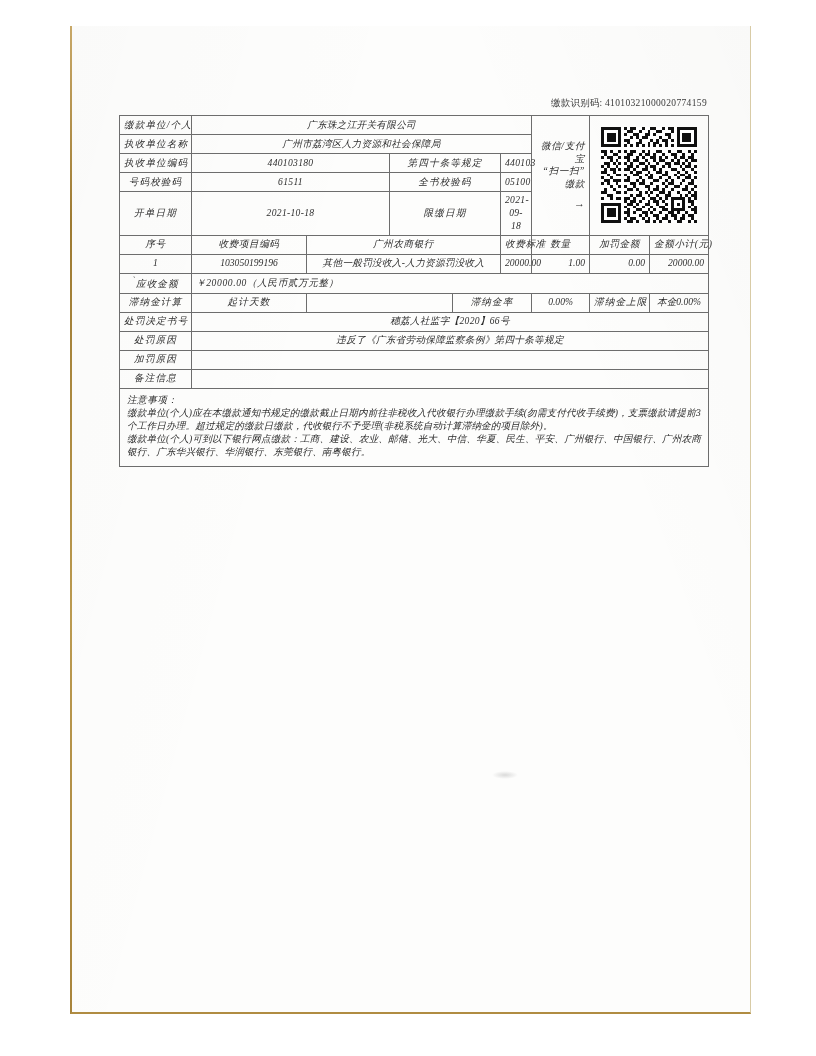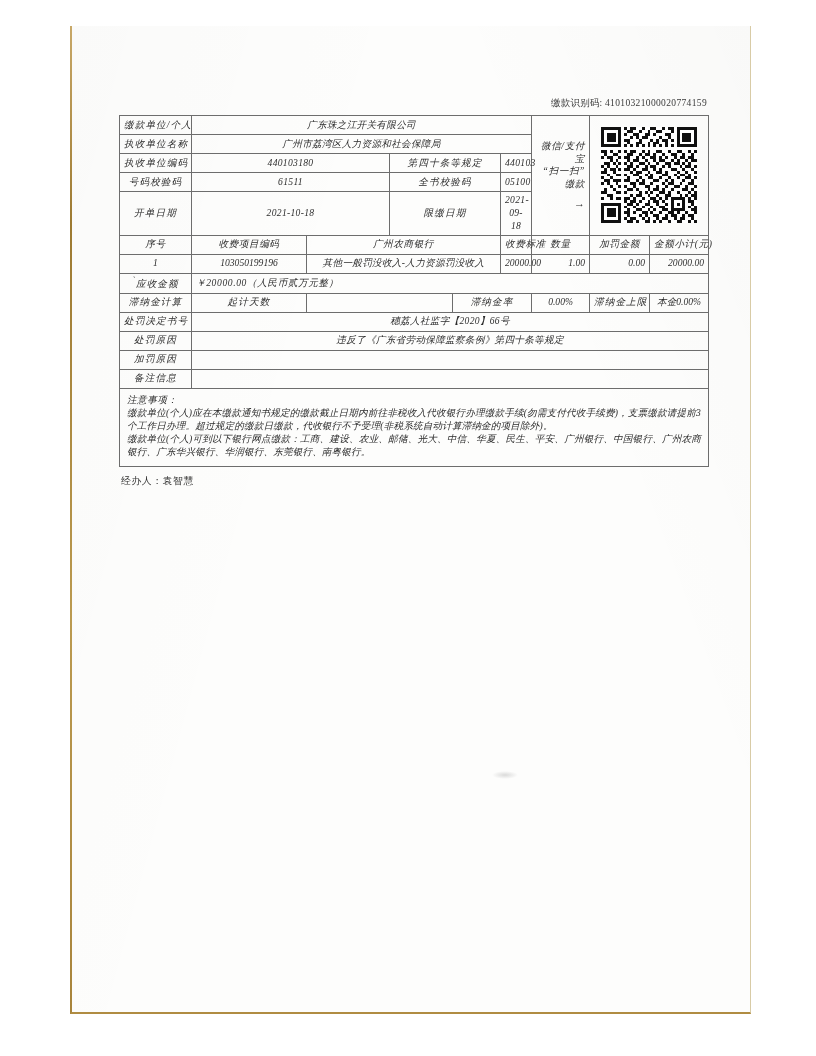--- a/index.html
+++ b/index.html
@@ -614,19 +614,16 @@
       <tr>
         <td class="notes-cell" colspan="9">
           <div class="notes-title">注意事项：</div>
           <div class="notes-p">缴款单位(个人)应在本缴款通知书规定的缴款截止日期内前往非税收入代收银行办理缴款手续(勿需支付代收手续费)，支票缴款请提前3个工作日办理。超过规定的缴款日缴款，代收银行不予受理(非税系统自动计算滞纳金的项目除外)。</div>
           <div class="notes-p">缴款单位(个人)可到以下银行网点缴款：工商、建设、农业、邮储、光大、中信、华夏、民生、平安、广州银行、中国银行、广州农商银行、广东华兴银行、华润银行、东莞银行、南粤银行。</div>
         </td>
       </tr>
     </tbody>
       </table>
 
-    <div class="handler">
-      <span>经办人：</span><span>袁智慧</span>
-    </div>
   </div>
 
   <div class="smudge"></div>
 </div>
 
 </body></html>

